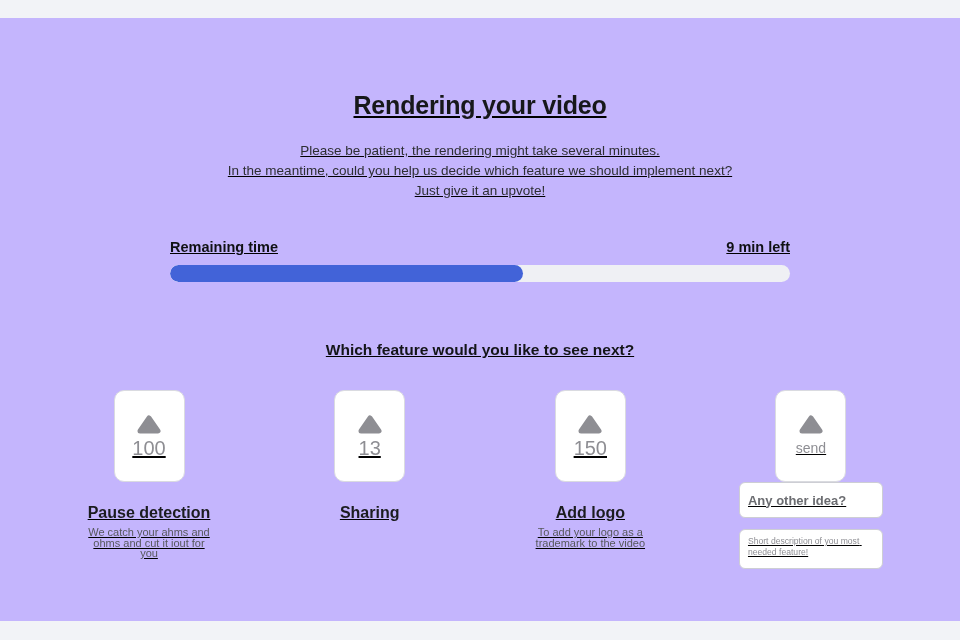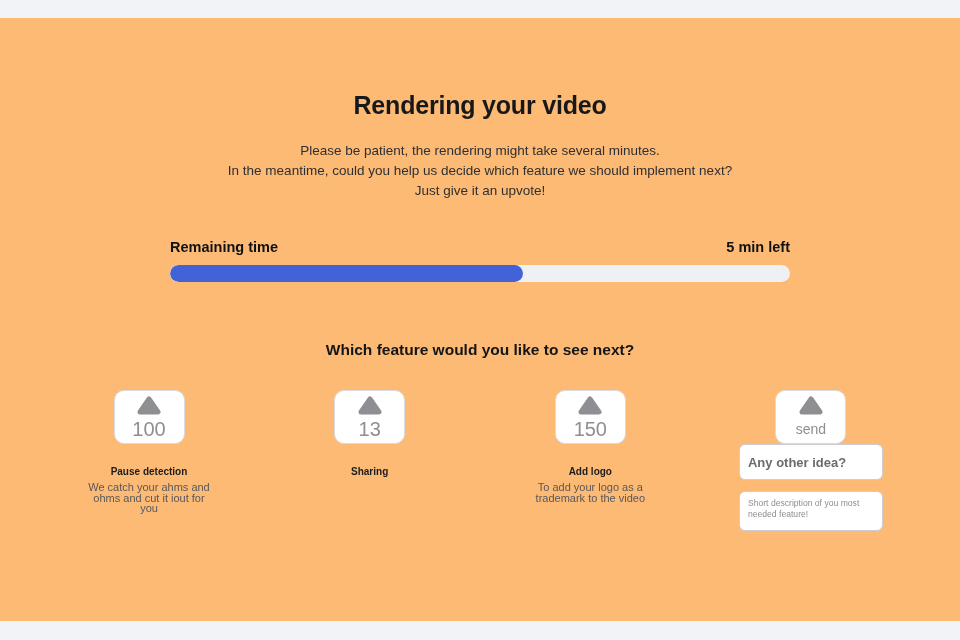--- a/index.html
+++ b/index.html
@@ -9,21 +9,22 @@
     height: 640px;
     background: #f2f3f7;
     font-family: "Liberation Sans", sans-serif;
     overflow: hidden;
   }
   .canvas {
     position: relative;
     margin-top: 18px;
     width: 960px;
     height: 603px;
-    background: #fdba74;
+    background: #c4b5fd;
+    text-decoration: underline;
   }
   
   .page-title {
     margin: 0;
     padding-top: 73px;
     text-align: center;
     font-size: 25px;
     font-weight: 700;
     color: #17181a;
     letter-spacing: -0.2px;
@@ -78,21 +79,21 @@
     justify-content: space-between;
   }
   .feature-col {
     width: 150px;
     display: flex;
     flex-direction: column;
     align-items: center;
   }
   .vote-card {
     width: 71px;
-    height: 54px;
+    height: 92px;
     box-sizing: border-box;
     background: #ffffff;
     border: 1px solid #dadbe0;
     border-radius: 10px;
     display: flex;
     flex-direction: column;
     align-items: center;
     justify-content: center;
     gap: 2px;
     cursor: pointer;
@@ -109,21 +110,21 @@
     line-height: 22px;
   }
   .send-label {
     font-size: 14px;
     font-weight: 500;
     color: #8e8e93;
     line-height: 22px;
   }
   .feature-title {
     margin-top: 22px;
-    font-size: 10px;
+    font-size: 16px;
     font-weight: 700;
     color: #1b1c1f;
     text-align: center;
     white-space: nowrap;
   }
   .feature-desc {
     margin-top: 5px;
     width: 122px;
     font-size: 11px;
     line-height: 10.5px;
@@ -176,21 +177,21 @@
 
   <h1 class="page-title">Rendering your video</h1>
 
   <p class="subtitle" style="white-space: pre-line;">Please be patient, the rendering might take several minutes.
 In the meantime, could you help us decide which feature we should implement next?
 Just give it an upvote!</p>
 
   <div class="progress-wrap">
     <div class="progress-labels">
       <span>Remaining time</span>
-      <span>5 min left</span>
+      <span>9 min left</span>
     </div>
     <div class="progress-track">
       <div class="progress-fill" id="progress-fill" style="width: 57%; background: rgb(66, 99, 216);"></div>
     </div>
   </div>
 
   <h2 class="features-heading">Which feature would you like to see next?</h2>
 
   <div class="features-row">
 

